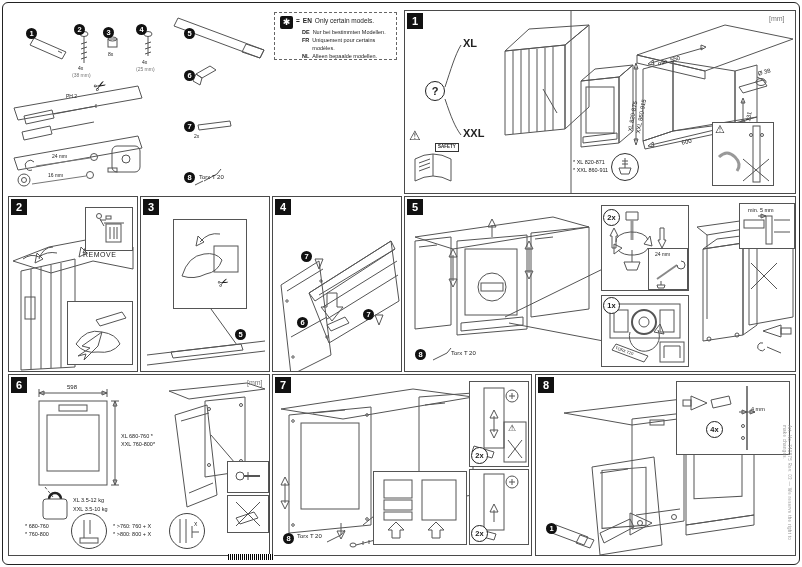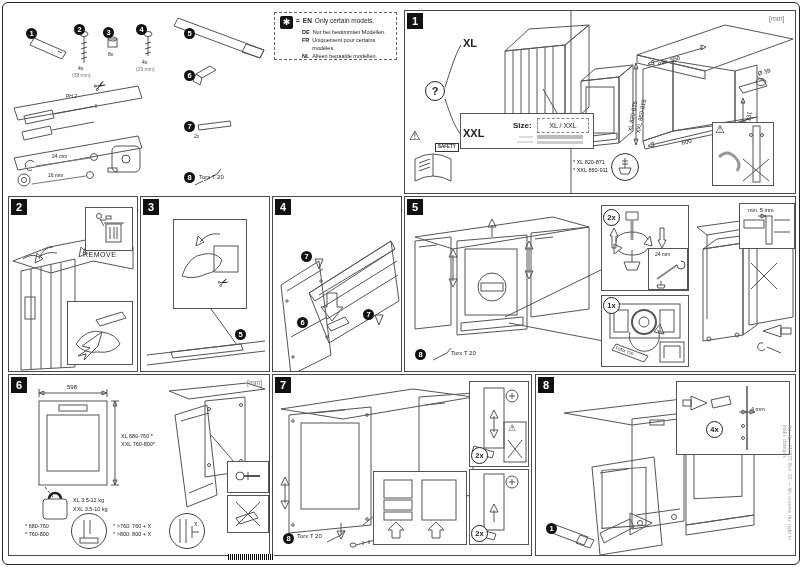--- a/index.html
+++ b/index.html
@@ -197,30 +197,20 @@
         <polygon class="fk" points="325,115 320,113 320,118"></polygon>
       <line x1="338" y1="90" x2="338" y2="112"></line>
       <polygon class="fk" points="338,87 336,92 340,92"></polygon>
         <polygon class="fk" points="338,115 336,110 340,110"></polygon>
       <line class="thn" x1="352" y1="66" x2="360" y2="70"></line>
     </svg>
     <span class="t" style="left:20px;top:70px;width:18px;height:18px;border:1.5px solid #222;border-radius:50%;display:flex;align-items:center;justify-content:center;font-size:11px;font-weight:bold;">?</span>
     <span class="t tb" style="left:58px;top:26px;font-size:11px;">XL</span>
     <span class="t tb" style="left:58px;top:116px;font-size:11px;">XXL</span>
 
-    <div class="inset" style="left:55px;top:102px;width:132px;height:34px;">
-      <span class="t t8 tb" style="left:52px;top:8px;">Size:</span>
-      <div class="valbox" style="left:76px;top:4px;width:50px;height:13px;font-size:7px;">
-        <span>XL / XXL</span>
-      </div>
-      <div style="position:absolute;left:76px;top:21px;width:46px;height:4px;background:#bbb;"></div>
-      <div style="position:absolute;left:76px;top:27px;width:46px;height:3px;background:#ccc;"></div>
-      <div style="position:absolute;left:58px;top:22px;width:14px;height:2px;background:#ddd;"></div>
-      <div style="position:absolute;left:56px;top:27px;width:16px;height:2px;background:#ddd;"></div>
-    </div>
     <span class="t" style="left:4px;top:118px;font-size:13px;">⚠</span>
     <span class="t" style="left:30px;top:132px;font-size:4.5px;border:1px solid #333;padding:1px 2px;font-weight:bold;">SAFETY</span>
     <span class="t t7 tg" style="left:364px;top:4px;">[mm]</span>
     <span class="t rot" style="left:222px;top:120px;transform:rotate(-80deg);">XL 820-875</span>
     <span class="t rot" style="left:230px;top:122px;transform:rotate(-80deg);">XXL 860-915</span>
     <span class="t rot" style="left:252px;top:50px;transform:rotate(-16deg);">min. 550</span>
     <span class="t rot" style="left:276px;top:129px;transform:rotate(-13deg);">600</span>
     <span class="t rot" style="left:340px;top:110px;transform:rotate(-80deg);">131</span>
     <span class="t rot" style="left:352px;top:60px;transform:rotate(-16deg);">Ø 38</span>
     <span class="t t55" style="left:168px;top:148px;">* XL 820-871</span>

